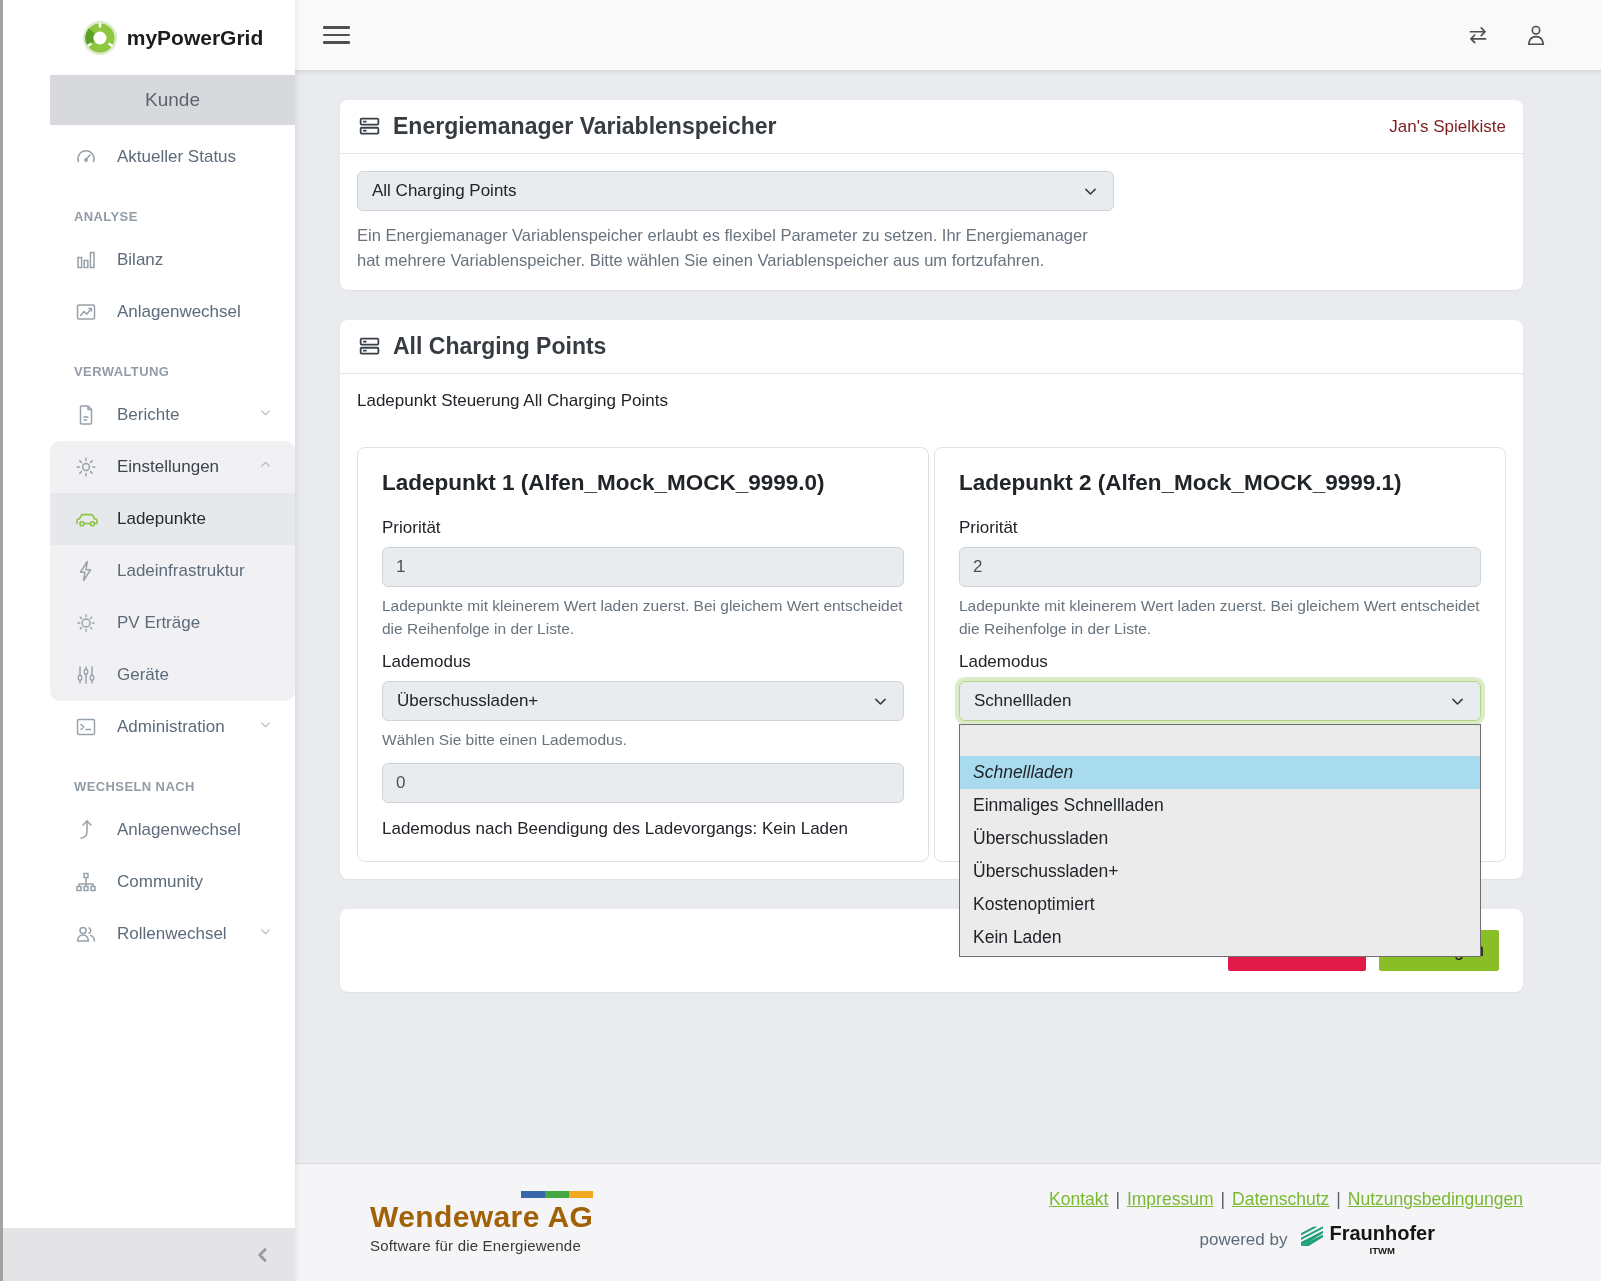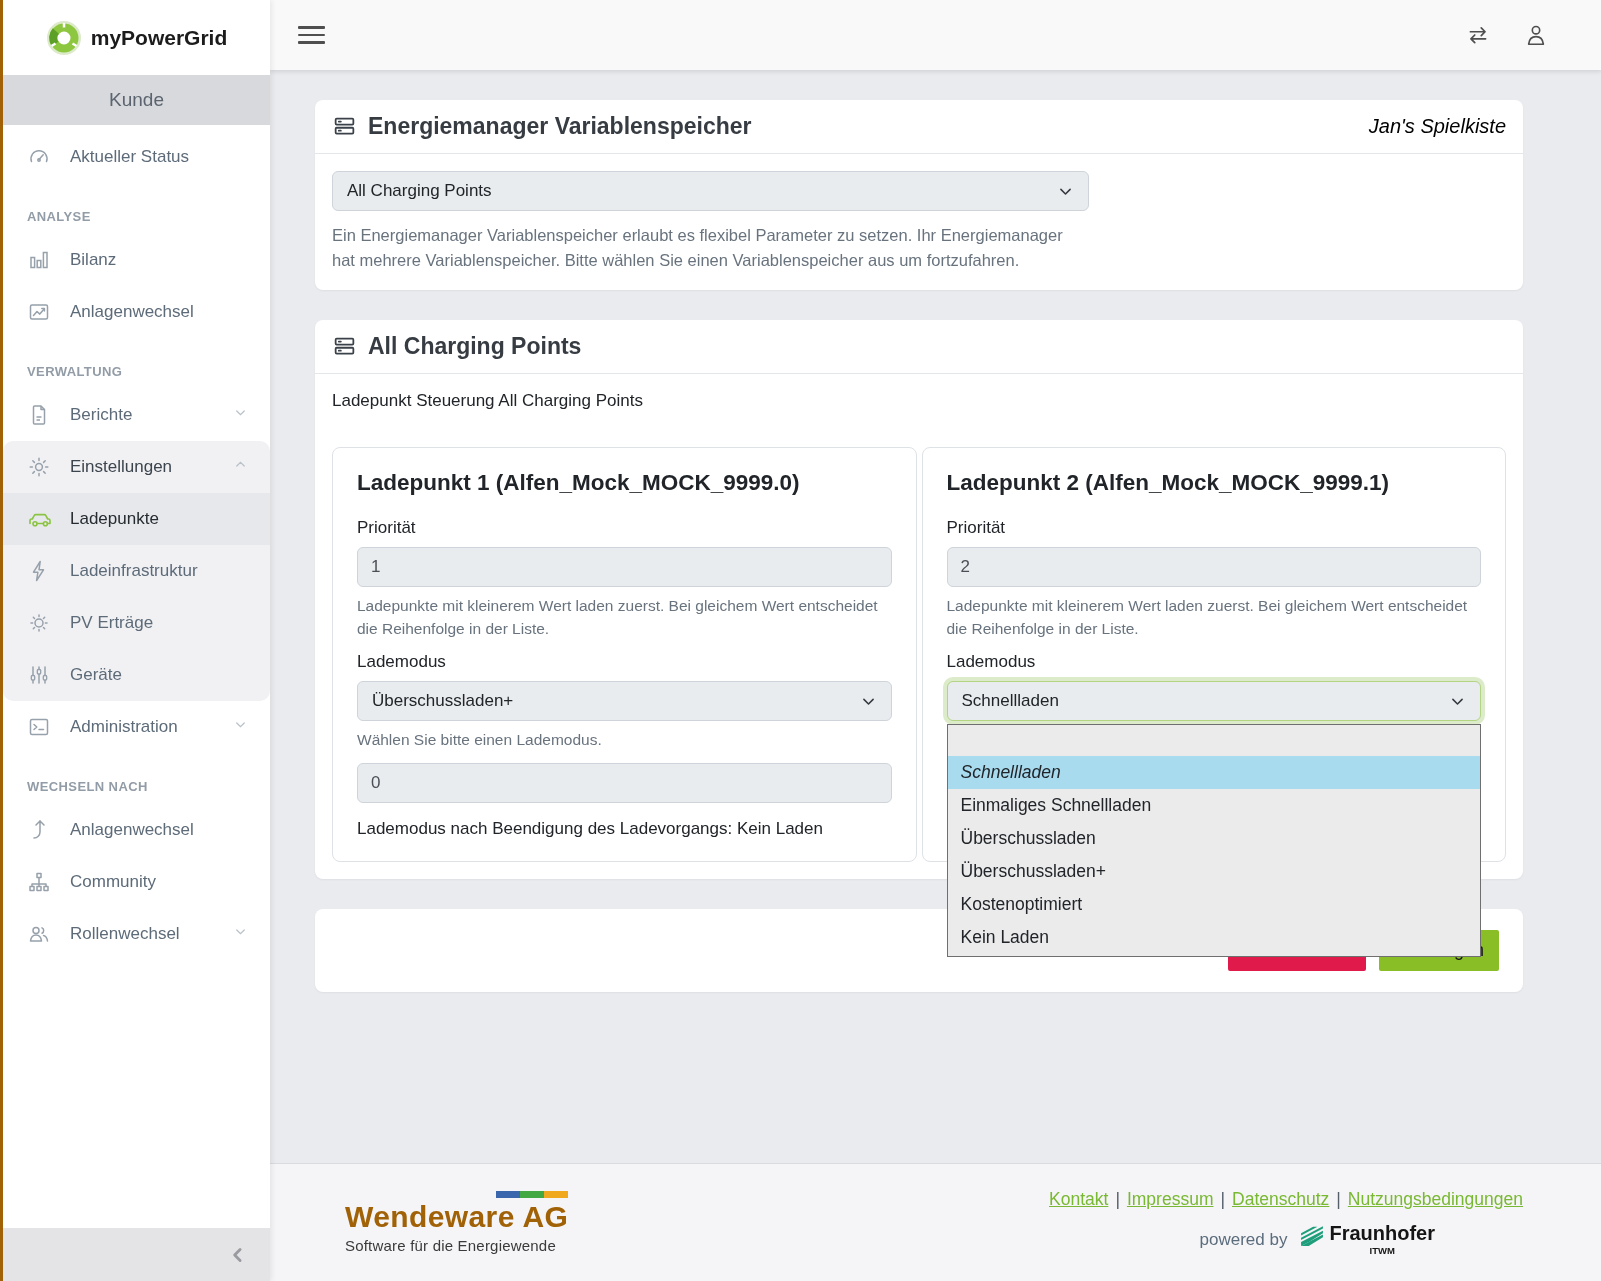--- a/index.html
+++ b/index.html
@@ -1,22 +1,22 @@
 <!DOCTYPE html>
 <html><head>
 <meta charset="utf-8">
 <style>
   * { margin:0; padding:0; box-sizing:border-box; }
   html,body { width:1601px; height:1281px; }
   body { font-family:"Liberation Sans","DejaVu Sans",sans-serif; background:#eaebee; color:#212529; overflow:hidden; }
   .app { display:flex; width:1601px; height:1281px; }
 
   
-  .sidebar { width:270px; flex:none; background:#fff; position:relative; border-left:3px solid #a16207;
-             box-shadow:2px 0 5px rgba(0,0,0,.07); z-index:20; }
+  .sidebar { width:295px; flex:none; background:#fff; position:relative; border-left:3px solid #a3a3a3;
+             box-shadow:2px 0 5px rgba(0,0,0,.07); z-index:20;padding-left:47px; }
   .logo-area { height:75px; display:flex; align-items:center; justify-content:center; gap:9px; }
   .logo-text { font-size:21px; font-weight:700; color:#1c1c1c; }
   .kunde-bar { height:50px; background:#d7d9dd; display:flex; align-items:center; justify-content:center;
                font-size:19px; color:#5b646e; }
   .nav { padding-top:6px; }
   .nav-item { height:52px; display:flex; align-items:center; padding:0 22px 0 24px; cursor:pointer;
               color:#5d6b79; font-size:17px; }
   .nav-item .nico { width:26px; height:24px; margin-right:17px; color:#97a1ab; flex:none; display:flex; align-items:center; }
   .nav-item .lbl { flex:1; }
   .nav-item .chev { color:#b9c1c9; flex:none; }
@@ -38,21 +38,21 @@
   .hamburger span { display:block; height:2.5px; background:#4f4f4f; margin:5px 0; border-radius:1px; }
   .topbar-right { margin-left:auto; display:flex; align-items:center; gap:30px; color:#4f4f4f; }
   .tb-icon { cursor:pointer; display:flex; }
 
   .main { flex:1; background:#eaebee; padding:30px 78px 0 45px; }
 
   .card { background:#fff; border-radius:8px; box-shadow:0 1px 2px rgba(0,0,0,.05); margin-bottom:30px; }
   .card-header { display:flex; align-items:center; padding:13px 17px; border-bottom:1px solid #e4e7ea; }
   .card-header .hico { color:#3a4148; margin-right:11px; display:flex; }
   .card-title { font-size:23px; font-weight:700; color:#363c42; }
-  .card-context { margin-left:auto; font-size:20px; font-style:italic; color:#000000; }
+  .card-context { margin-left:auto; font-size:17px; color:#7f1d1d; }
   .card-body { padding:17px; }
 
   .select { height:40px; background:#e9ecef; border:1px solid #ced4da; border-radius:6px;
             display:flex; align-items:center; padding:0 14px; font-size:17px; color:#212529; cursor:pointer; }
   .select .sel-chev { margin-left:auto; color:#343a40; display:flex; }
   .select-vs { width:757px; }
   .muted { color:#68737e; font-size:16.5px; line-height:1.5; }
   .desc { margin-top:12px; width:745px; }
 
   .subtitle { font-size:17px; color:#212529; margin-bottom:36px; }

